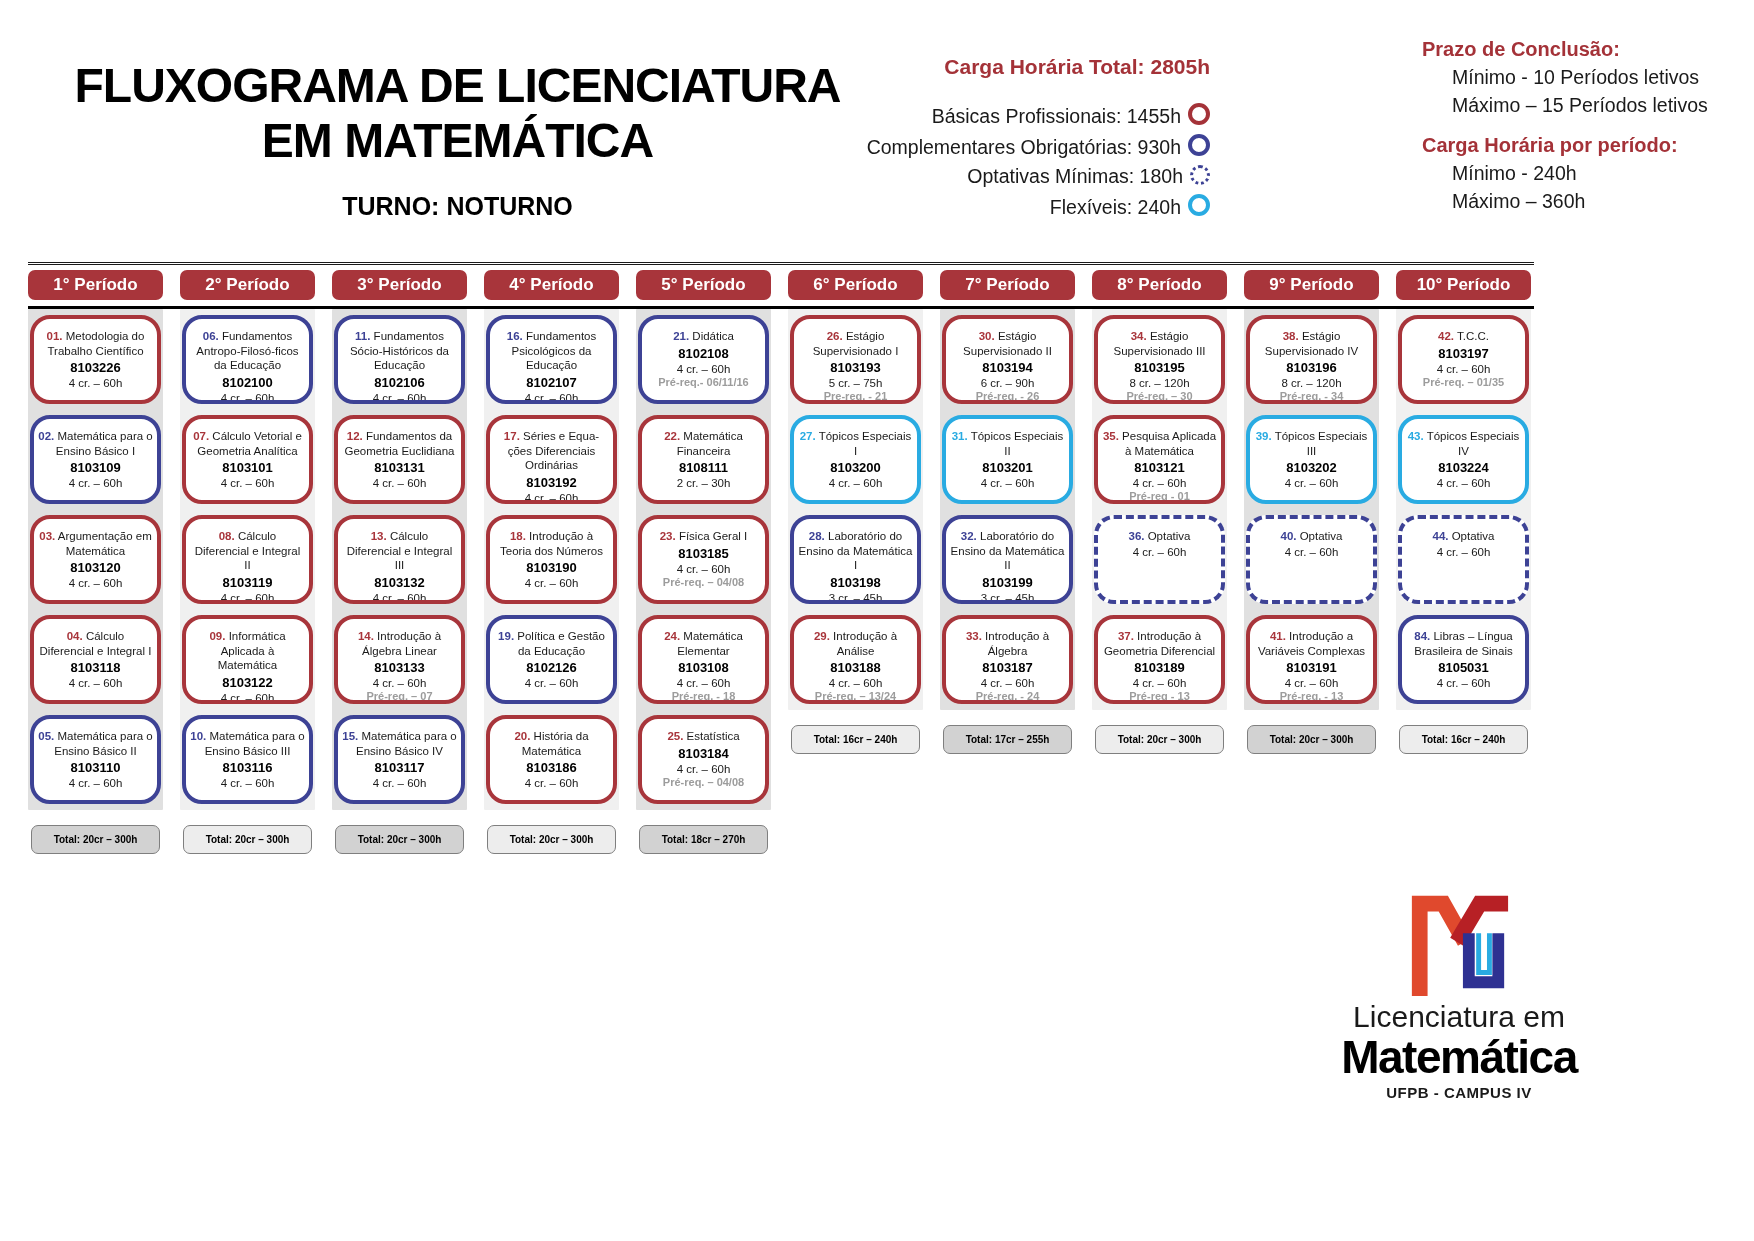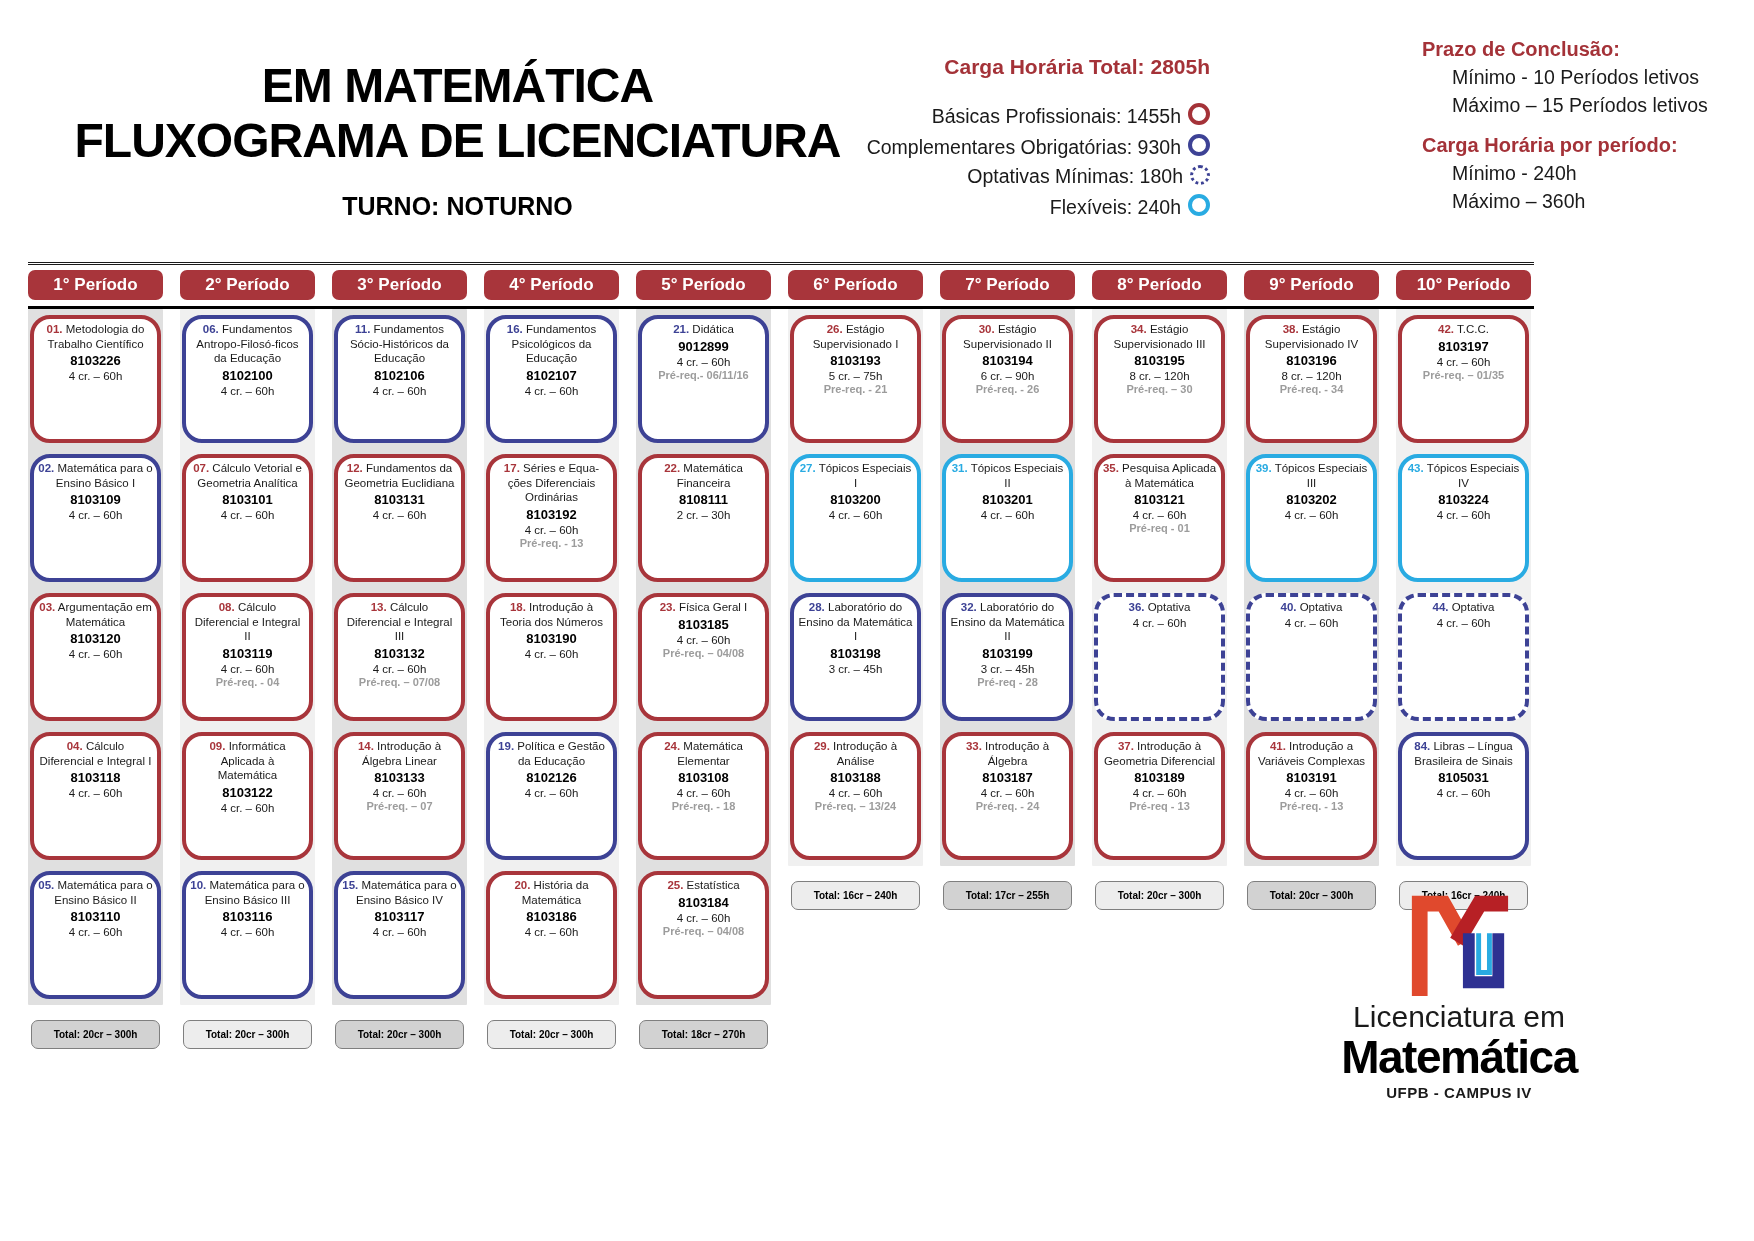--- a/index.html
+++ b/index.html
@@ -31,22 +31,22 @@
            border-top:3px double #1a1a1a;border-bottom:3px solid #000;
            padding:5px 0 6px 0;}
   .phead{background:#A8353B;color:#fff;font-weight:bold;font-size:17px;height:30px;
          line-height:30px;text-align:center;border-radius:7px;}
   .cols-row{display:grid;grid-template-columns:repeat(10,135px);gap:17px;}
   .pcol{display:flex;flex-direction:column;}
   .stripe{display:flex;flex-direction:column;gap:11px;padding:6px 2px;border-radius:1px;}
   .stripe.odd{background:#e0e0e0;}
   .stripe.even{background:#f0f0f0;}
 
-  .card{box-sizing:border-box;background:#fff;height:128px;border-radius:20px;
-        text-align:center;padding:3px 4px 0 4px;overflow:hidden;}
+  .card{box-sizing:border-box;background:#fff;height:89px;border-radius:20px;
+        text-align:center;padding:10px 4px 0 4px;overflow:hidden;}
   .card.red{border:4px solid #A8353B;}
   .card.navy{border:4px solid #3D4295;}
   .card.cyan{border:4px solid #29ABE2;}
   .card.dashed{border:4px dashed #3D4295;}
   .l1{font-size:11.5px;line-height:1.28;color:#1a1a1a;}
   .num{font-weight:bold;}
   .card.red .num{color:#A8353B;}
   .card.navy .num{color:#3D4295;}
   .card.cyan .num{color:#29ABE2;}
   .card.dashed .num{color:#3D4295;}
@@ -65,22 +65,22 @@
   .brand-l1{font-size:30px;color:#1a1a1a;line-height:1.1;}
   .brand-l2{font-size:46px;font-weight:bold;color:#000;letter-spacing:-1.5px;line-height:1.05;}
   .brand-l3{font-size:15px;font-weight:bold;color:#1a1a1a;letter-spacing:0.5px;margin-top:3px;}
 </style>
 </head>
 <body>
 
 <div class="page">
 
   <div class="title-block">
+    <div class="title-line">FLUXOGRAMA DE LICENCIATURA</div>
     <div class="title-line">EM MATEMÁTICA</div>
-    <div class="title-line">FLUXOGRAMA DE LICENCIATURA</div>
     <div class="title-turno">TURNO: NOTURNO</div>
   </div>
 
   <div class="legend-block">
     <div class="legend-title">Carga Horária Total: 2805h</div>
     <div class="legend-item"><span>Básicas Profissionais: 1455h</span><span class="lg-ic lg-red"></span></div>
     <div class="legend-item"><span>Complementares Obrigatórias: 930h</span><span class="lg-ic lg-navy"></span></div>
     <div class="legend-item"><span>Optativas Mínimas: 180h</span><span class="lg-ic lg-dash"></span></div>
     <div class="legend-item"><span>Flexíveis: 240h</span><span class="lg-ic lg-cyan"></span></div>
   </div>
@@ -230,21 +230,21 @@
               <div class="code">8103186</div>
               <div class="cred">4 cr. – 60h</div>
             </div>
           </div>
           <div class="total even">Total: 20cr – 300h</div>
         </div>
         <div class="pcol">
           <div class="stripe odd">
             <div class="card navy">
               <div class="l1"><span class="num">21.</span> Didática</div>
-              <div class="code">9012899</div>
+              <div class="code">8102108</div>
               <div class="cred">4 cr. – 60h</div>
               <div class="prereq">Pré-req.- 06/11/16</div>
             </div>
             <div class="card red">
               <div class="l1"><span class="num">22.</span> Matemática Financeira</div>
               <div class="code">8108111</div>
               <div class="cred">2 cr. – 30h</div>
             </div>
             <div class="card red">
               <div class="l1"><span class="num">23.</span> Física Geral I</div>

